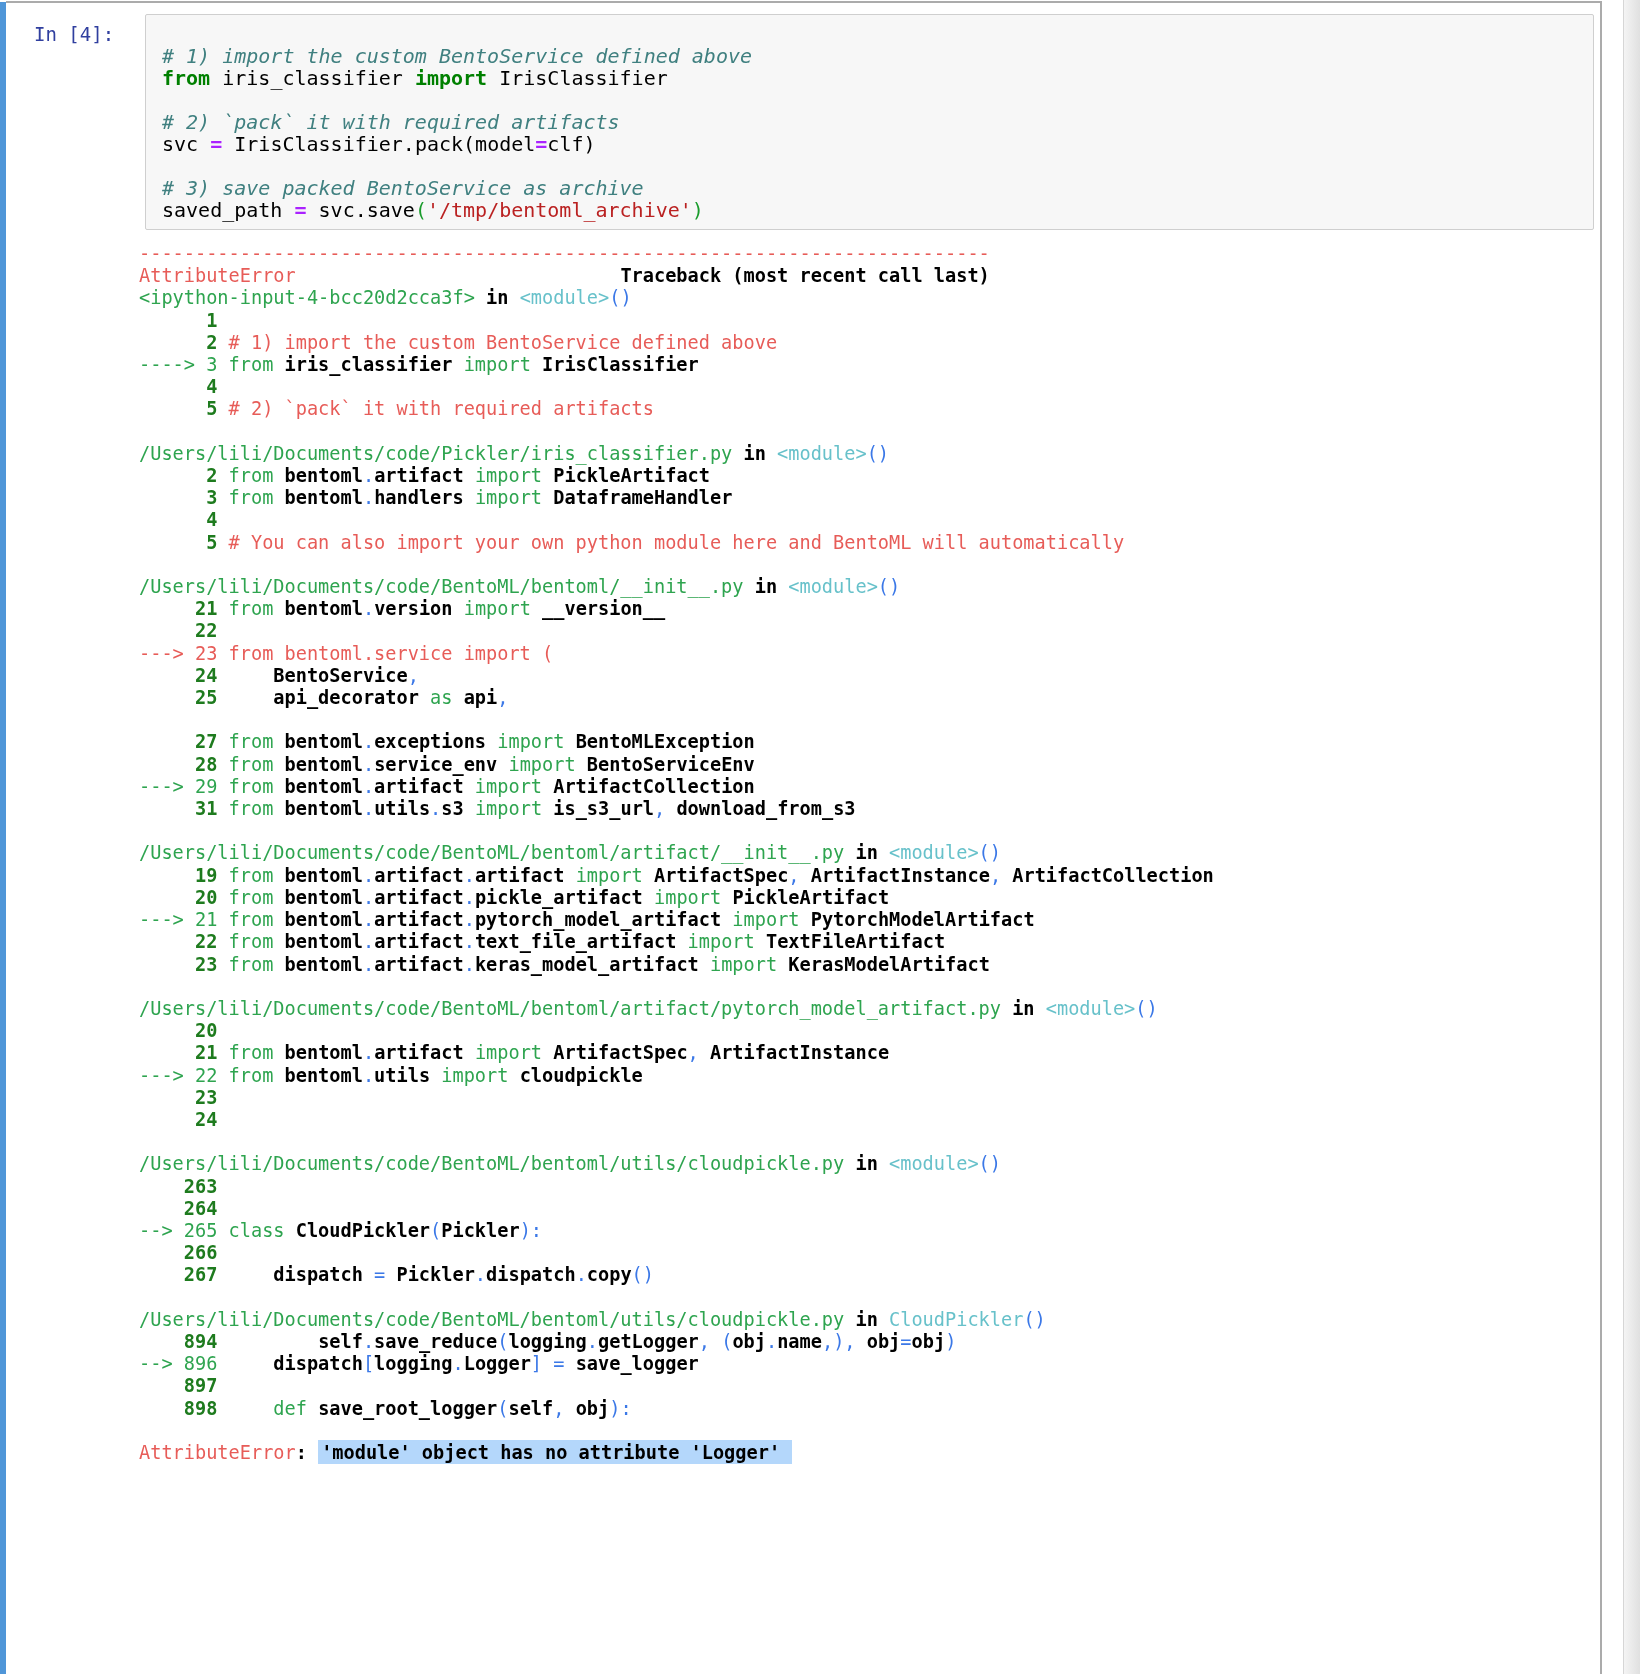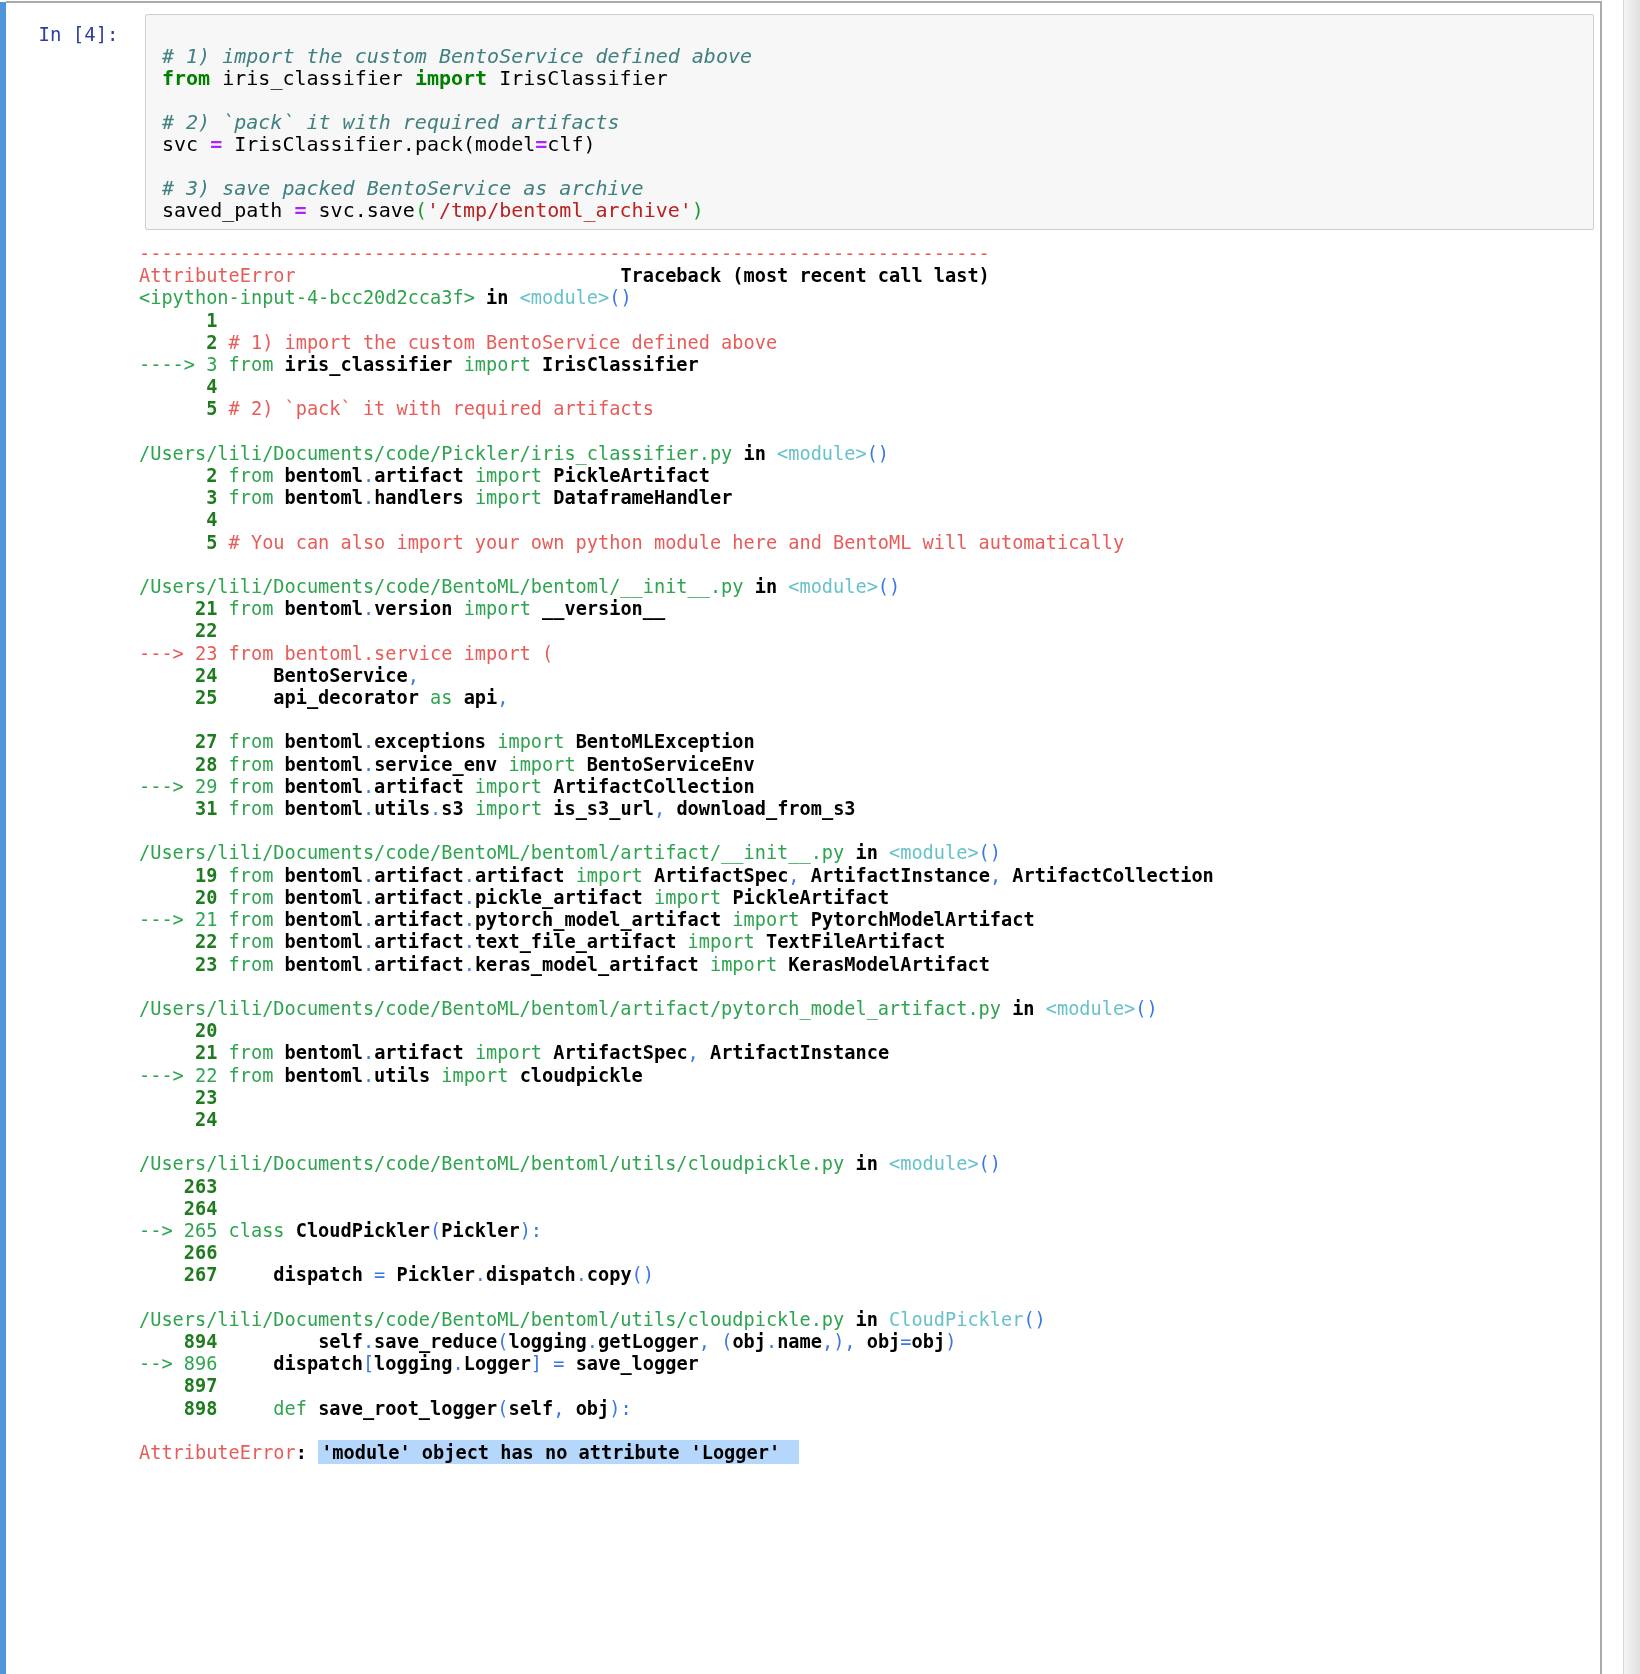--- a/index.html
+++ b/index.html
@@ -1,39 +1,39 @@
 <!DOCTYPE html>
 <html style="--selected-bar: #4f96d8; --cell-border: #ababab; --prompt: #303F9F; --input-bg: #f7f7f7; --input-border: #cfcfcf; --cm-comment: #408080; --cm-keyword: #008000; --cm-operator: #AA22FF; --cm-string: #BA2121; --ansi-red: #e75c58; --ansi-green: #2ea44f; --tb-linenum: #1e7b1e; --tb-cyan: #67c1ca; --tb-blue: #3b78e7; --highlight-bg: #b4d7fb;"><head>
 <meta charset="utf-8">
 <style>
   *{margin:0;padding:0;box-sizing:border-box}
   html,body{width:1640px;height:1674px}
   body{position:relative;background:#fff;overflow:hidden;font-family:"DejaVu Sans Mono","Liberation Mono",monospace}
   .select-bar{position:absolute;left:0;top:2px;width:6px;bottom:0;background:var(--selected-bar,#4f96d8)}
   .cell-outline{position:absolute;left:6px;top:1px;width:1596px;height:1673px;border-top:2px solid var(--cell-border,#ababab);border-right:2px solid var(--cell-border,#ababab)}
   .scroll-strip{position:absolute;right:0;top:0;width:17px;height:100%;border-left:1px solid #d6d6d6;background:linear-gradient(to right,#f4f4f4,#e0e0e0)}
-  .prompt{position:absolute;left:21px;top:23px;width:115px;text-align:center;color:var(--prompt,#303F9F);font-size:19px;line-height:22px}
+  .prompt{position:absolute;left:34px;top:23px;width:115px;text-align:left;color:var(--prompt,#303F9F);font-size:19px;line-height:22px}
   .input-box{position:absolute;left:145px;top:14px;width:1449px;height:216px;background:var(--input-bg,#f7f7f7);border:1px solid var(--input-border,#cfcfcf);border-radius:2px;padding:8px 10px 0 16px;font-size:20px;line-height:22px;overflow:hidden}
   .output{position:absolute;left:139px;top:243px;font-size:18.6px;line-height:22.2px}
   .line{white-space:pre}
   
   .c-pln{color:#000}
   .c-com{color:var(--cm-comment,#408080);font-style:italic}
   .c-kw{color:var(--cm-keyword,#008000);font-weight:bold}
   .c-op{color:var(--cm-operator,#AA22FF);font-weight:bold}
   .c-str{color:var(--cm-string,#BA2121)}
   .c-gp{color:#1a9c2c}
   
   .c-red{color:var(--ansi-red,#e75c58)}
   .c-grn{color:var(--ansi-green,#2ea44f)}
   .c-num{color:var(--tb-linenum,#1e7b1e);font-weight:bold}
   .c-blk{color:#000;font-weight:bold}
   .c-cyn{color:var(--tb-cyan,#67c1ca)}
   .c-blu{color:var(--tb-blue,#3b78e7)}
-  .c-hl{color:#000;font-weight:bold;background:var(--highlight-bg,#b4d7fb);padding:2px 19px 1px 3px}
+  .c-hl{color:#000;font-weight:bold;background:var(--highlight-bg,#b4d7fb);padding:2px 12px 1px 3px}
 </style>
 </head>
 <body>
 
 <div class="select-bar"></div>
 <div class="cell-outline"></div>
 <div class="scroll-strip"></div>
 
 <div>
   <div class="prompt">In [4]:</div>

